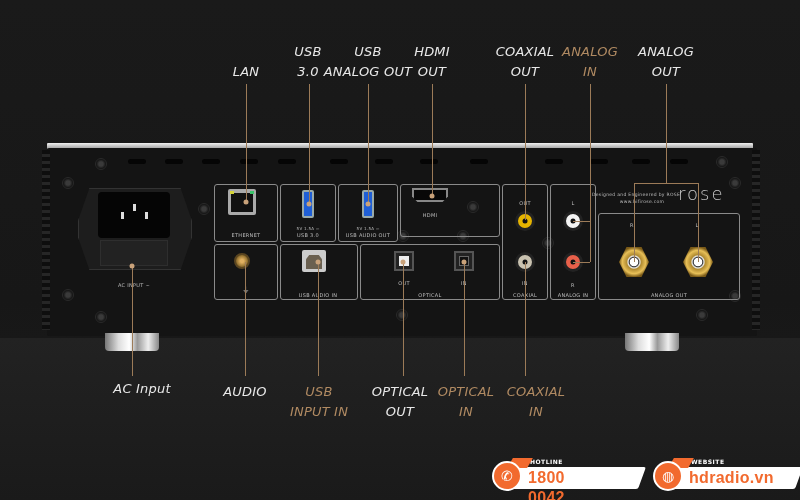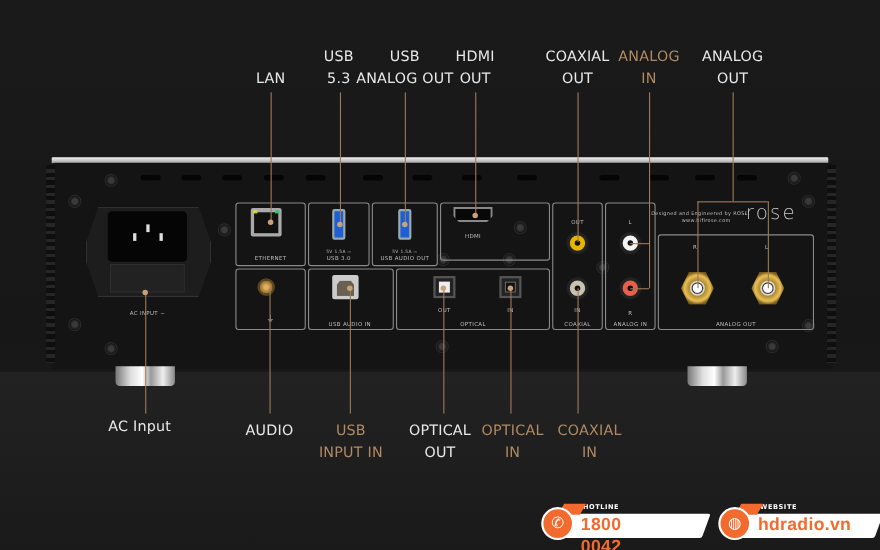--- a/index.html
+++ b/index.html
@@ -1,20 +1,20 @@
 <!DOCTYPE html>
 <html><head>
 <meta charset="utf-8">
 <style>
   * { box-sizing: border-box; margin: 0; padding: 0; }
   html, body { width: 800px; height: 500px; overflow: hidden; }
   body { background: #181818; font-family: "DejaVu Sans", sans-serif; position: relative; }
   .stage { position: absolute; inset: 0; background: linear-gradient(#1a1a1a 0%, #171717 60%, #1c1c1c 100%); }
   .shelf { position: absolute; left: 0; top: 338px; width: 800px; height: 162px; background: linear-gradient(#222 0%, #1a1a1a 100%); }
-  .lbl { position: absolute; color: #e8e8e8; font-size: 13px; line-height: 20px; text-align: center; white-space: nowrap; transform: translateX(-50%); letter-spacing: 0.2px; }
+  .lbl { position: absolute; color: #e8e8e8; font-size: 13px; line-height: 20px; text-align: center; white-space: nowrap; transform: translateX(-50%); letter-spacing: 0.2px; font-style: italic; }
   .lbl.gold { color: #b08a62; }
   .line { position: absolute; width: 1px; background: #9c7b58; }
   .hline { position: absolute; height: 1px; background: #9c7b58; }
   .dot { position: absolute; width: 5px; height: 5px; border-radius: 50%; background: #c9a27a; transform: translate(-50%,-50%); }
 
   .device { position: absolute; left: 47px; top: 148px; width: 710px; height: 188px; background: #141414; border-radius: 2px; }
   .top-trim { position: absolute; left: 47px; top: 143px; width: 706px; height: 6px; background: linear-gradient(#f0f0f0, #9a9a9a); border-radius: 1px; }
   .fins-l, .fins-r { position: absolute; top: 150px; width: 8px; height: 180px;
     background: repeating-linear-gradient(#0e0e0e 0 4px, #262626 4px 7px); }
   .fins-l { left: 42px; } .fins-r { left: 752px; }
@@ -193,21 +193,21 @@
 <div class="dot" style="left:368px;top:204px"></div>
 <div class="dot" style="left:432px;top:196px"></div>
 <div class="dot" style="left:132px;top:266px"></div>
 <div class="dot" style="left:318px;top:262px"></div>
 <div class="dot" style="left:403px;top:262px"></div>
 <div class="dot" style="left:464px;top:262px"></div>
 
 <div class="lbl" style="left:246px;top:62px"><span>LAN</span></div>
 <div class="lbl" style="left:308px;top:42px">
     <div>USB</div>
-    <div>5.3</div>
+    <div>3.0</div>
   </div>
 <div class="lbl" style="left:368px;top:42px">
     <div>USB</div>
     <div>ANALOG OUT</div>
   </div>
 <div class="lbl" style="left:432px;top:42px">
     <div>HDMI</div>
     <div>OUT</div>
   </div>
 <div class="lbl" style="left:525px;top:42px">
@@ -216,21 +216,21 @@
   </div>
 <div class="lbl gold" style="left:590px;top:42px">
     <div>ANALOG</div>
     <div>IN</div>
   </div>
 <div class="lbl" style="left:666px;top:42px">
     <div>ANALOG</div>
     <div>OUT</div>
   </div>
 
-<div class="lbl" style="left:127px;top:379px"><span>AC Input</span></div>
+<div class="lbl" style="left:142px;top:379px"><span>AC Input</span></div>
 <div class="lbl" style="left:245px;top:382px"><span>AUDIO</span></div>
 <div class="lbl gold" style="left:319px;top:382px">
     <div>USB</div>
     <div>INPUT IN</div>
   </div>
 <div class="lbl" style="left:400px;top:382px">
     <div>OPTICAL</div>
     <div>OUT</div>
   </div>
 <div class="lbl gold" style="left:466px;top:382px">

